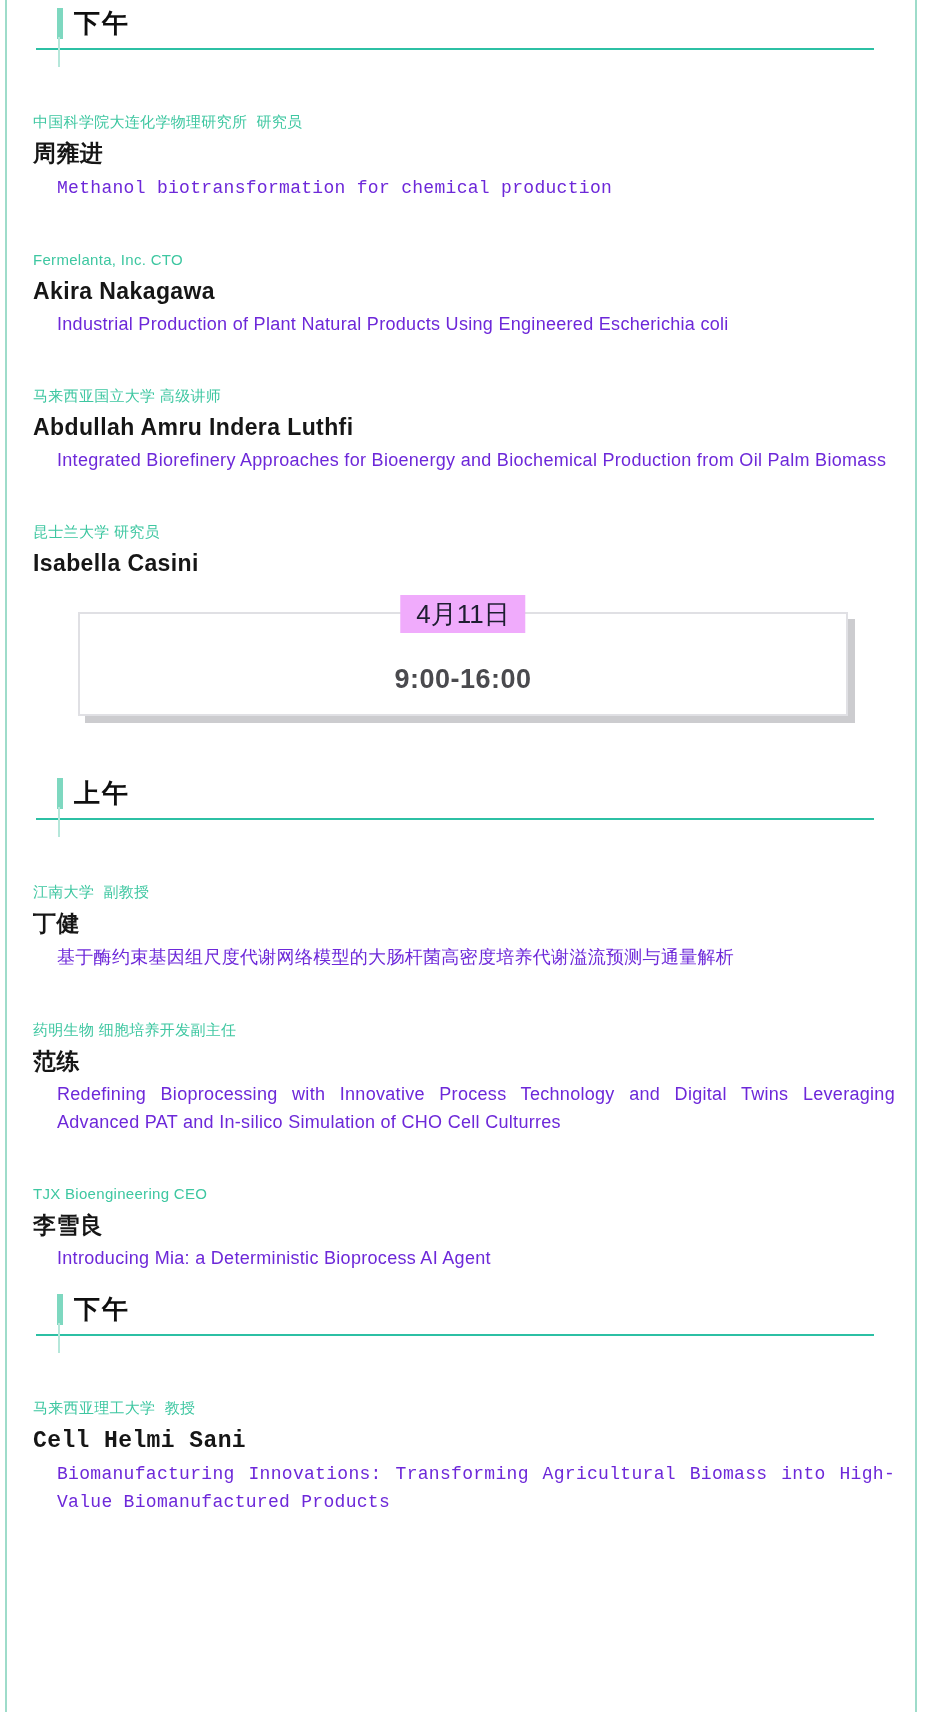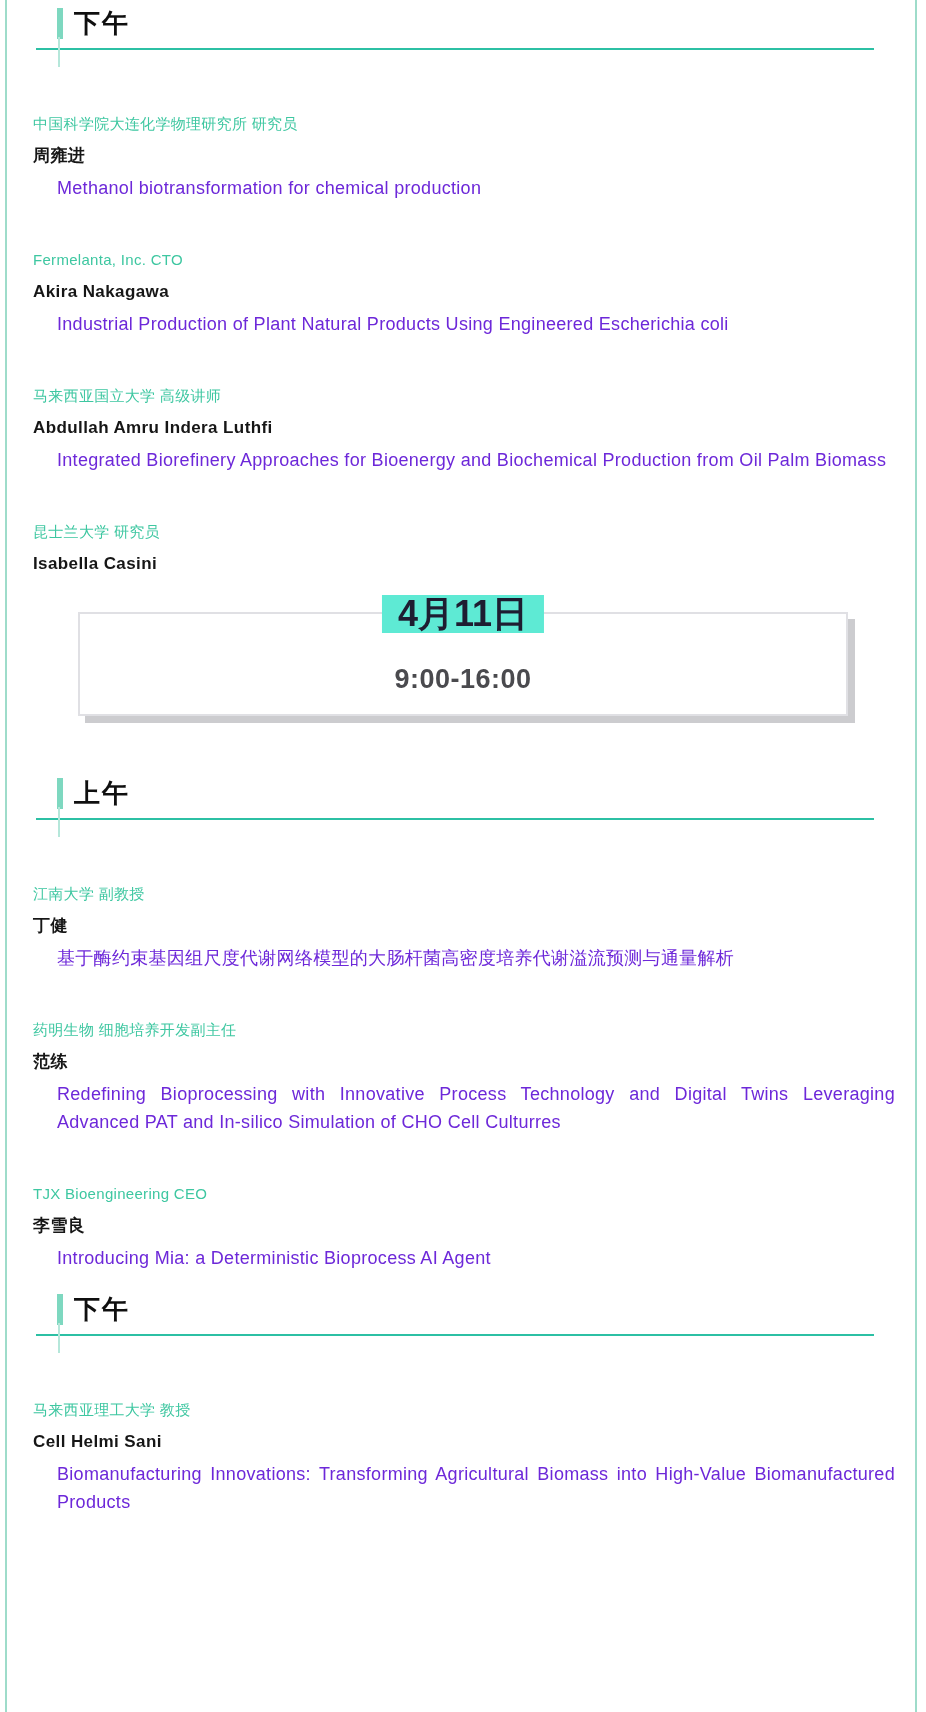--- a/index.html
+++ b/index.html
@@ -17,36 +17,36 @@
   .sec { position: relative; margin-left: 3px; width: 838px;
          border-bottom: 2px solid #2cc0a4; padding-bottom: 9px; }
   .sec-inner { margin-left: 21px; display: flex; align-items: center; gap: 11px; }
   .accent-bar { width: 6px; height: 31px; background: #7ed8c0; flex: 0 0 auto; }
   .sec-title { font-size: 26px; font-weight: bold; color: #0f0f0f; letter-spacing: 2px; line-height: 31px; }
   .accent-tick { position: absolute; left: 22px; bottom: -19px; width: 2px; height: 30px; background: #b5e7da; }
 
   
   .entry { width: 862px; }
   .aff  { font-size: 15px; line-height: 20px; color: #3ec7a1; letter-spacing: 0.3px; }
-  .name { font-size: 17px; line-height: 25px; font-weight: bold; color: #161616; margin-top: 9px; letter-spacing: 0.4px; }
+  .name { font-size: 23px; line-height: 25px; font-weight: bold; color: #161616; margin-top: 9px; letter-spacing: 0.4px; }
   .talk { font-size: 18px; line-height: 28px; color: #6d28d9; margin-top: 6px;
           text-align: justify; letter-spacing: 0.3px; margin-left: 24px; }
 
   
   .date-box { position: relative; box-sizing: border-box; width: 770px; height: 104px;
               margin-left: 45px; border: 2px solid #e0e0e4; background: #ffffff;
               box-shadow: 7px 7px 0 0 #cccccf; }
   .date-label { position: absolute; top: -19px; left: 50%; transform: translateX(-50%);
-                background: #5eead4; padding: 0 16px; white-space: nowrap;
-                font-size: 36px; line-height: 38px; font-weight: bold; color: #1e1d31; z-index: 1; }
+                background: #f0abfc; padding: 0 16px; white-space: nowrap;
+                font-size: 26px; line-height: 38px; font-weight: normal; color: #1e1d31; z-index: 1; }
   .time-label { margin-top: 50px; text-align: center; font-size: 27px; font-weight: bold;
                 color: #4a4a4e; letter-spacing: 0.5px; }
 
   
-  .mt-entry-first { margin-top: 64px; }
+  .mt-entry-first { margin-top: 64px; font-family: Liberation Mono, monospace; }
   .mt-entry       { margin-top: 48px; }
   .mt-datebox     { margin-top: 36px; }
   .mt-sec-after-box   { margin-top: 62px; }
   .mt-sec-after-entry { margin-top: 22px; }
 </style>
 </head>
 <body>
 
 <div class="side-border left"></div>
 <div class="side-border right"></div>

